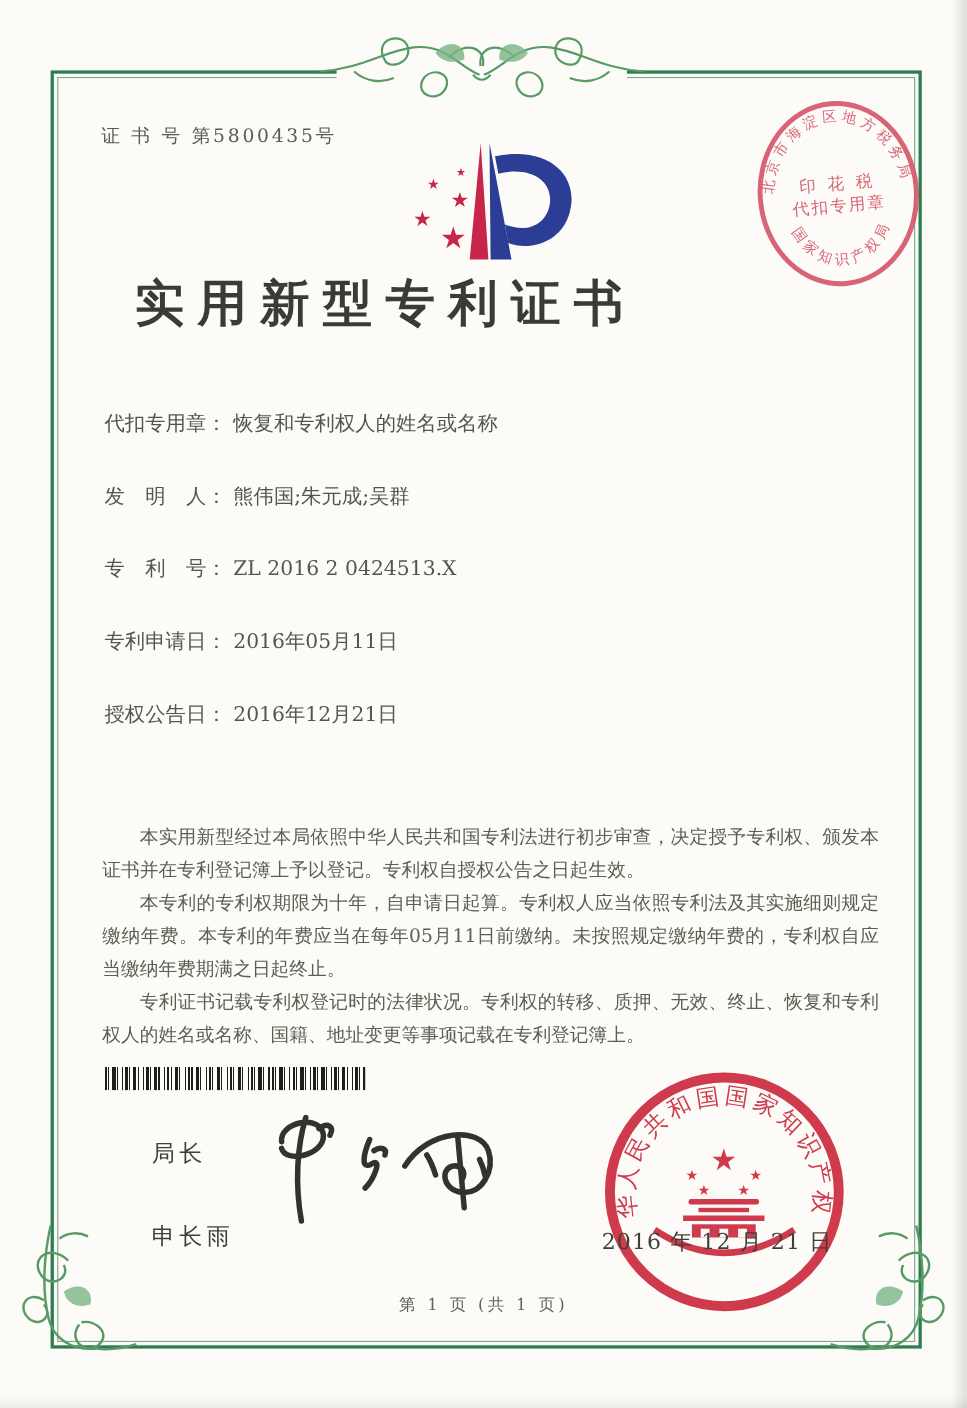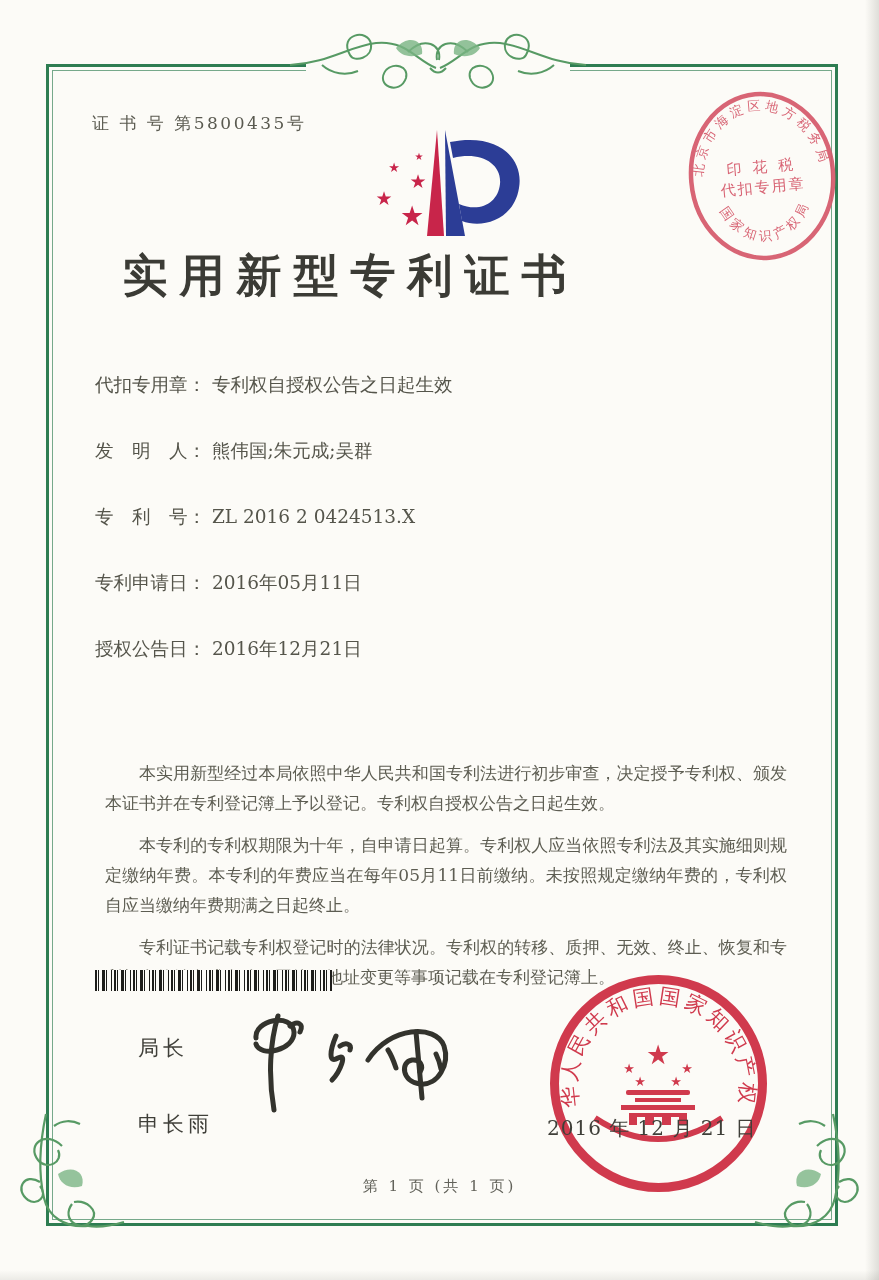--- a/index.html
+++ b/index.html
@@ -43,21 +43,21 @@
     position:absolute;left:95px;top:372px;width:680px;
     font-size:18.5px;color:#55554b;
   }
   .field-row{height:28px;margin-bottom:38px;white-space:nowrap;}
   .field-row .val{margin-left:6px;}
   .paragraphs{
     position:absolute;left:93px;top:746px;width:706px;
     font-size:17px;line-height:30px;color:#5d5d52;
     text-align:justify;
   }
-  .paragraphs p{margin:12px;text-indent:2em;}
+  .paragraphs p{margin:0;text-indent:2em;}
   .barcode{
     position:absolute;left:95px;top:970px;width:237px;height:21px;
     background:repeating-linear-gradient(90deg,
       #1d1d1a 0 2px,#fcfbf7 2px 3px,
       #1d1d1a 3px 4px,#fcfbf7 4px 7px,
       #1d1d1a 7px 10px,#fcfbf7 10px 11px,
       #1d1d1a 11px 12px,#fcfbf7 12px 16px,
       #1d1d1a 16px 17px,#fcfbf7 17px 19px);
   }
   .officer-title{
@@ -167,21 +167,21 @@
       <text x="86" y="62" font-size="19">★</text>
       <text x="62" y="46" font-size="13">★</text>
       <text x="87" y="34" font-size="10">★</text>
     </g>
   </svg>
 
   <div class="main-title">实用新型专利证书</div>
 
   <div class="fields">
     <div class="field-row">
-      <span class="lbl">代扣专用章：</span><span class="val">专利权自授权公告之日起生效</span>
+      <span class="lbl">代扣专用章：</span><span class="val">恢复和专利权人的姓名或名称</span>
     </div>
     <div class="field-row">
       <span class="lbl">发　明　人：</span><span class="val">熊伟国;朱元成;吴群</span>
     </div>
     <div class="field-row">
       <span class="lbl">专　利　号：</span><span class="val">ZL 2016 2 0424513.X</span>
     </div>
     <div class="field-row">
       <span class="lbl">专利申请日：</span><span class="val">2016年05月11日</span>
     </div>

